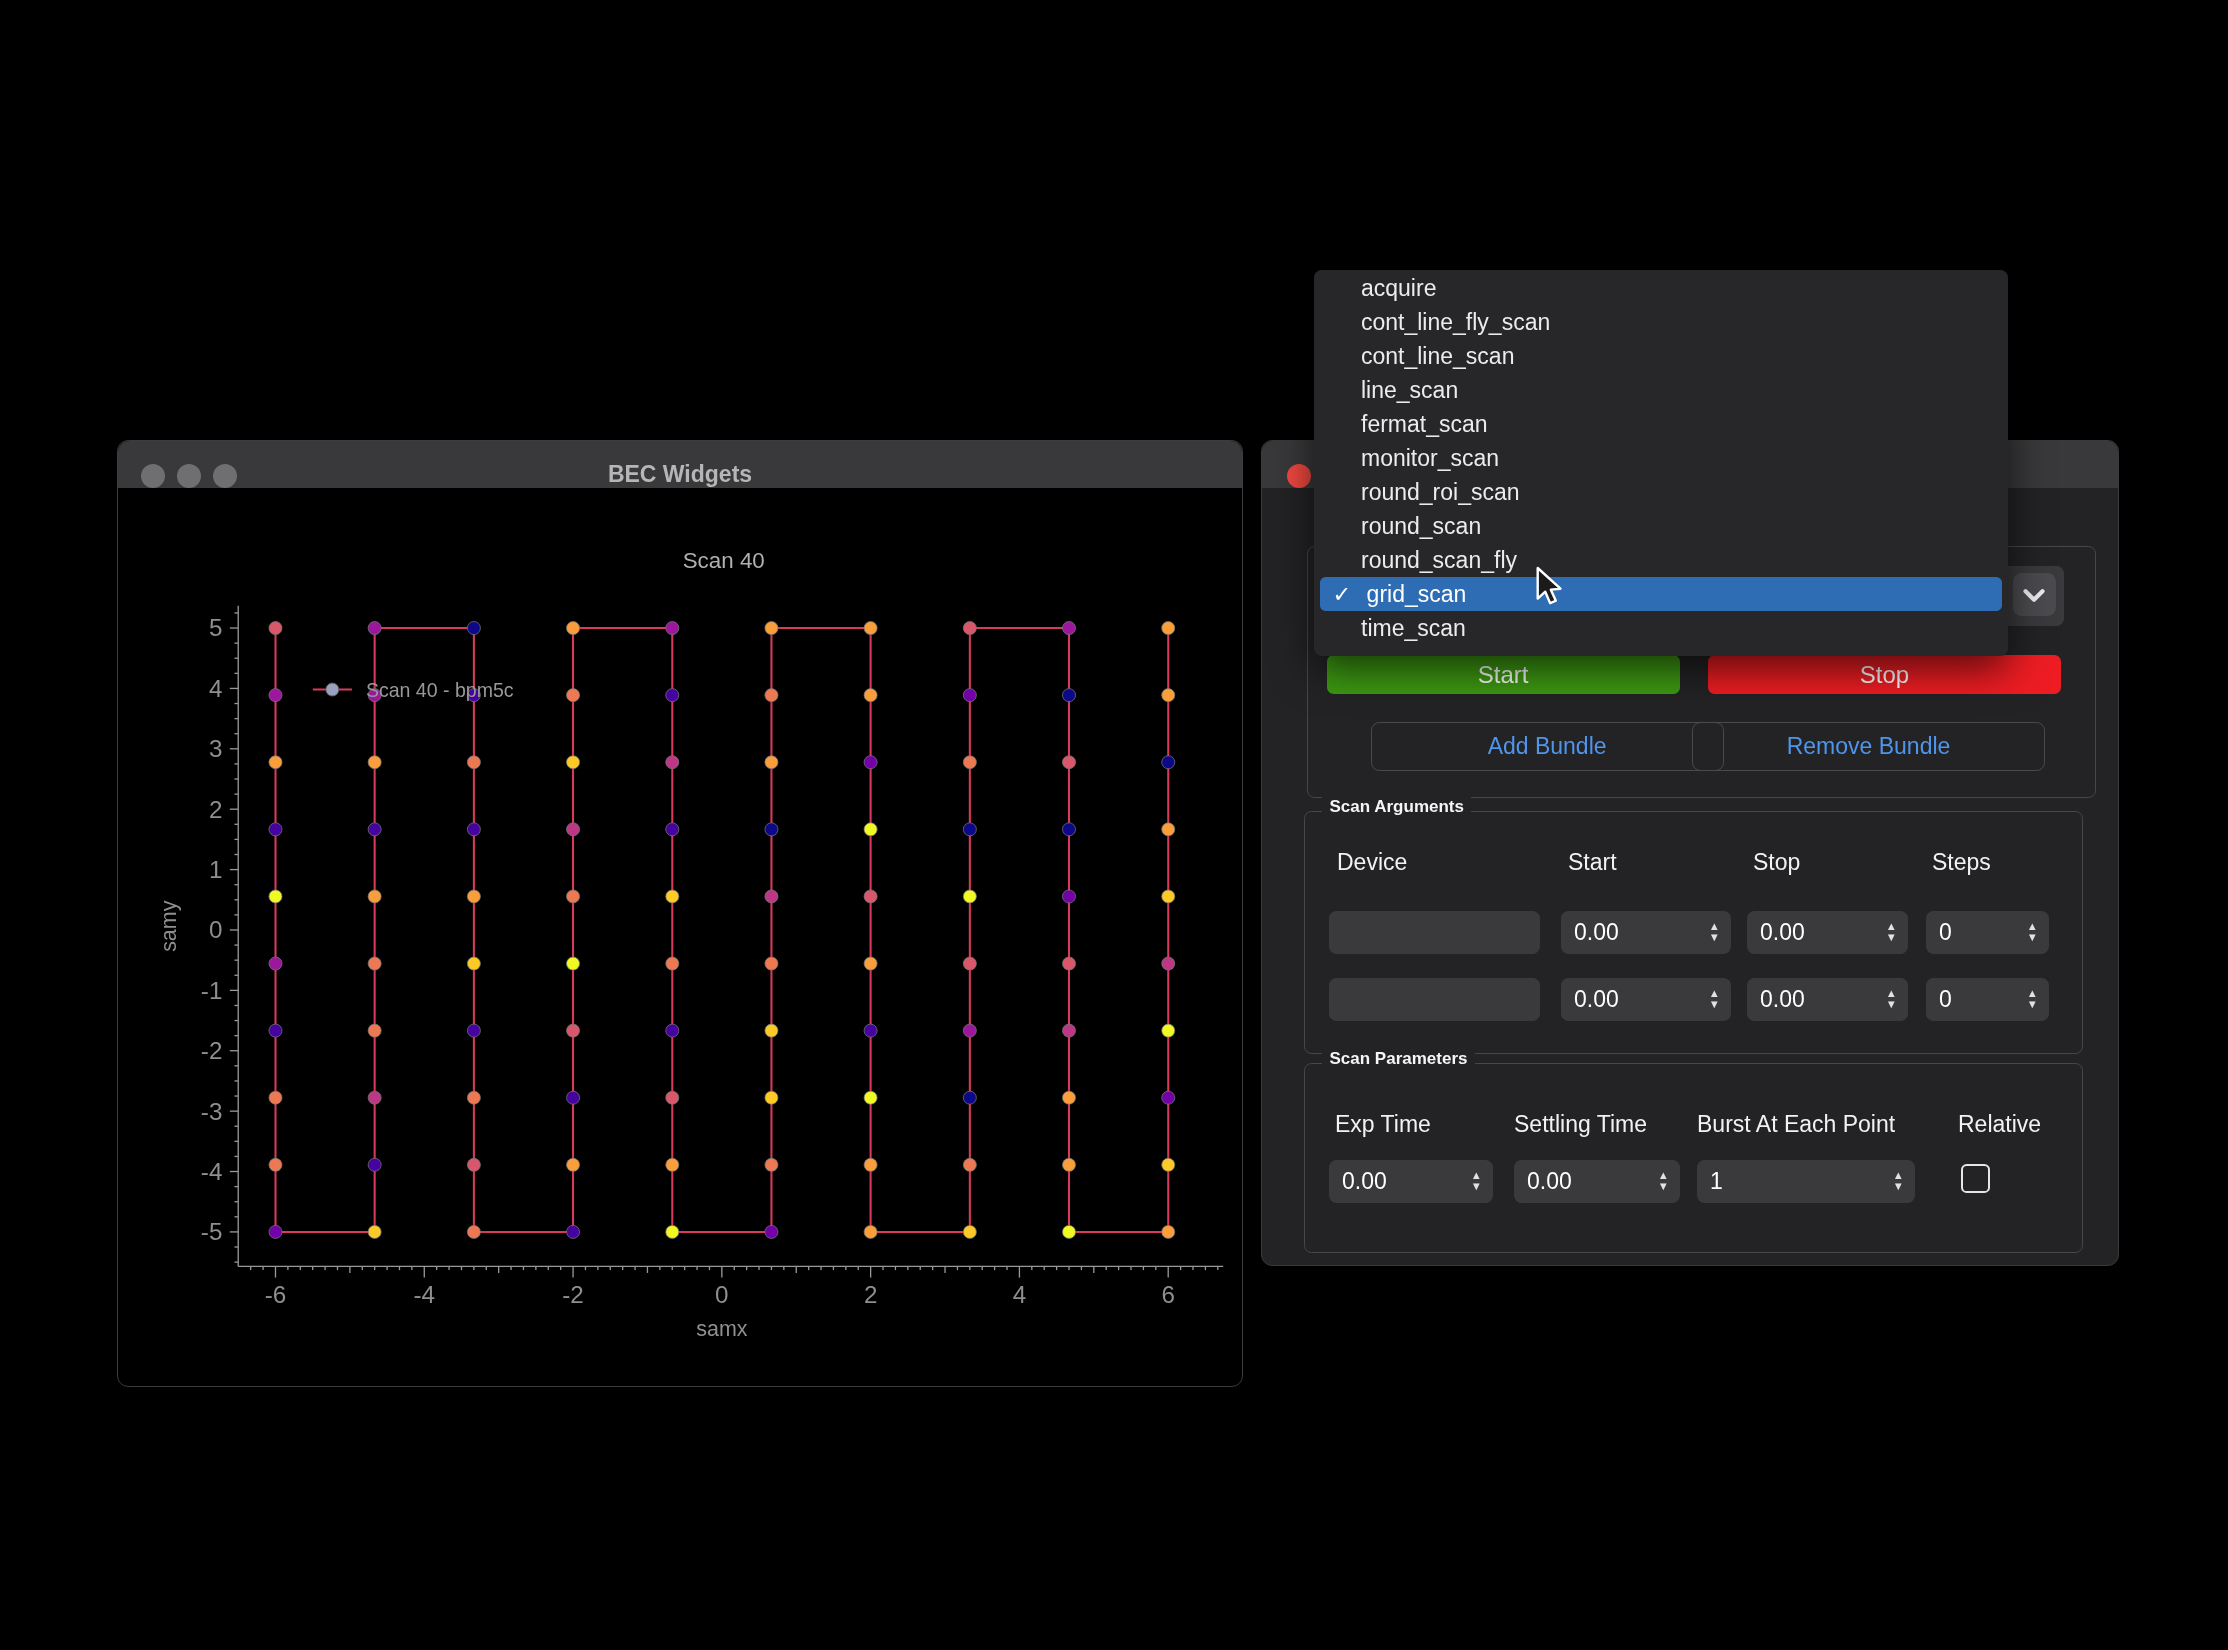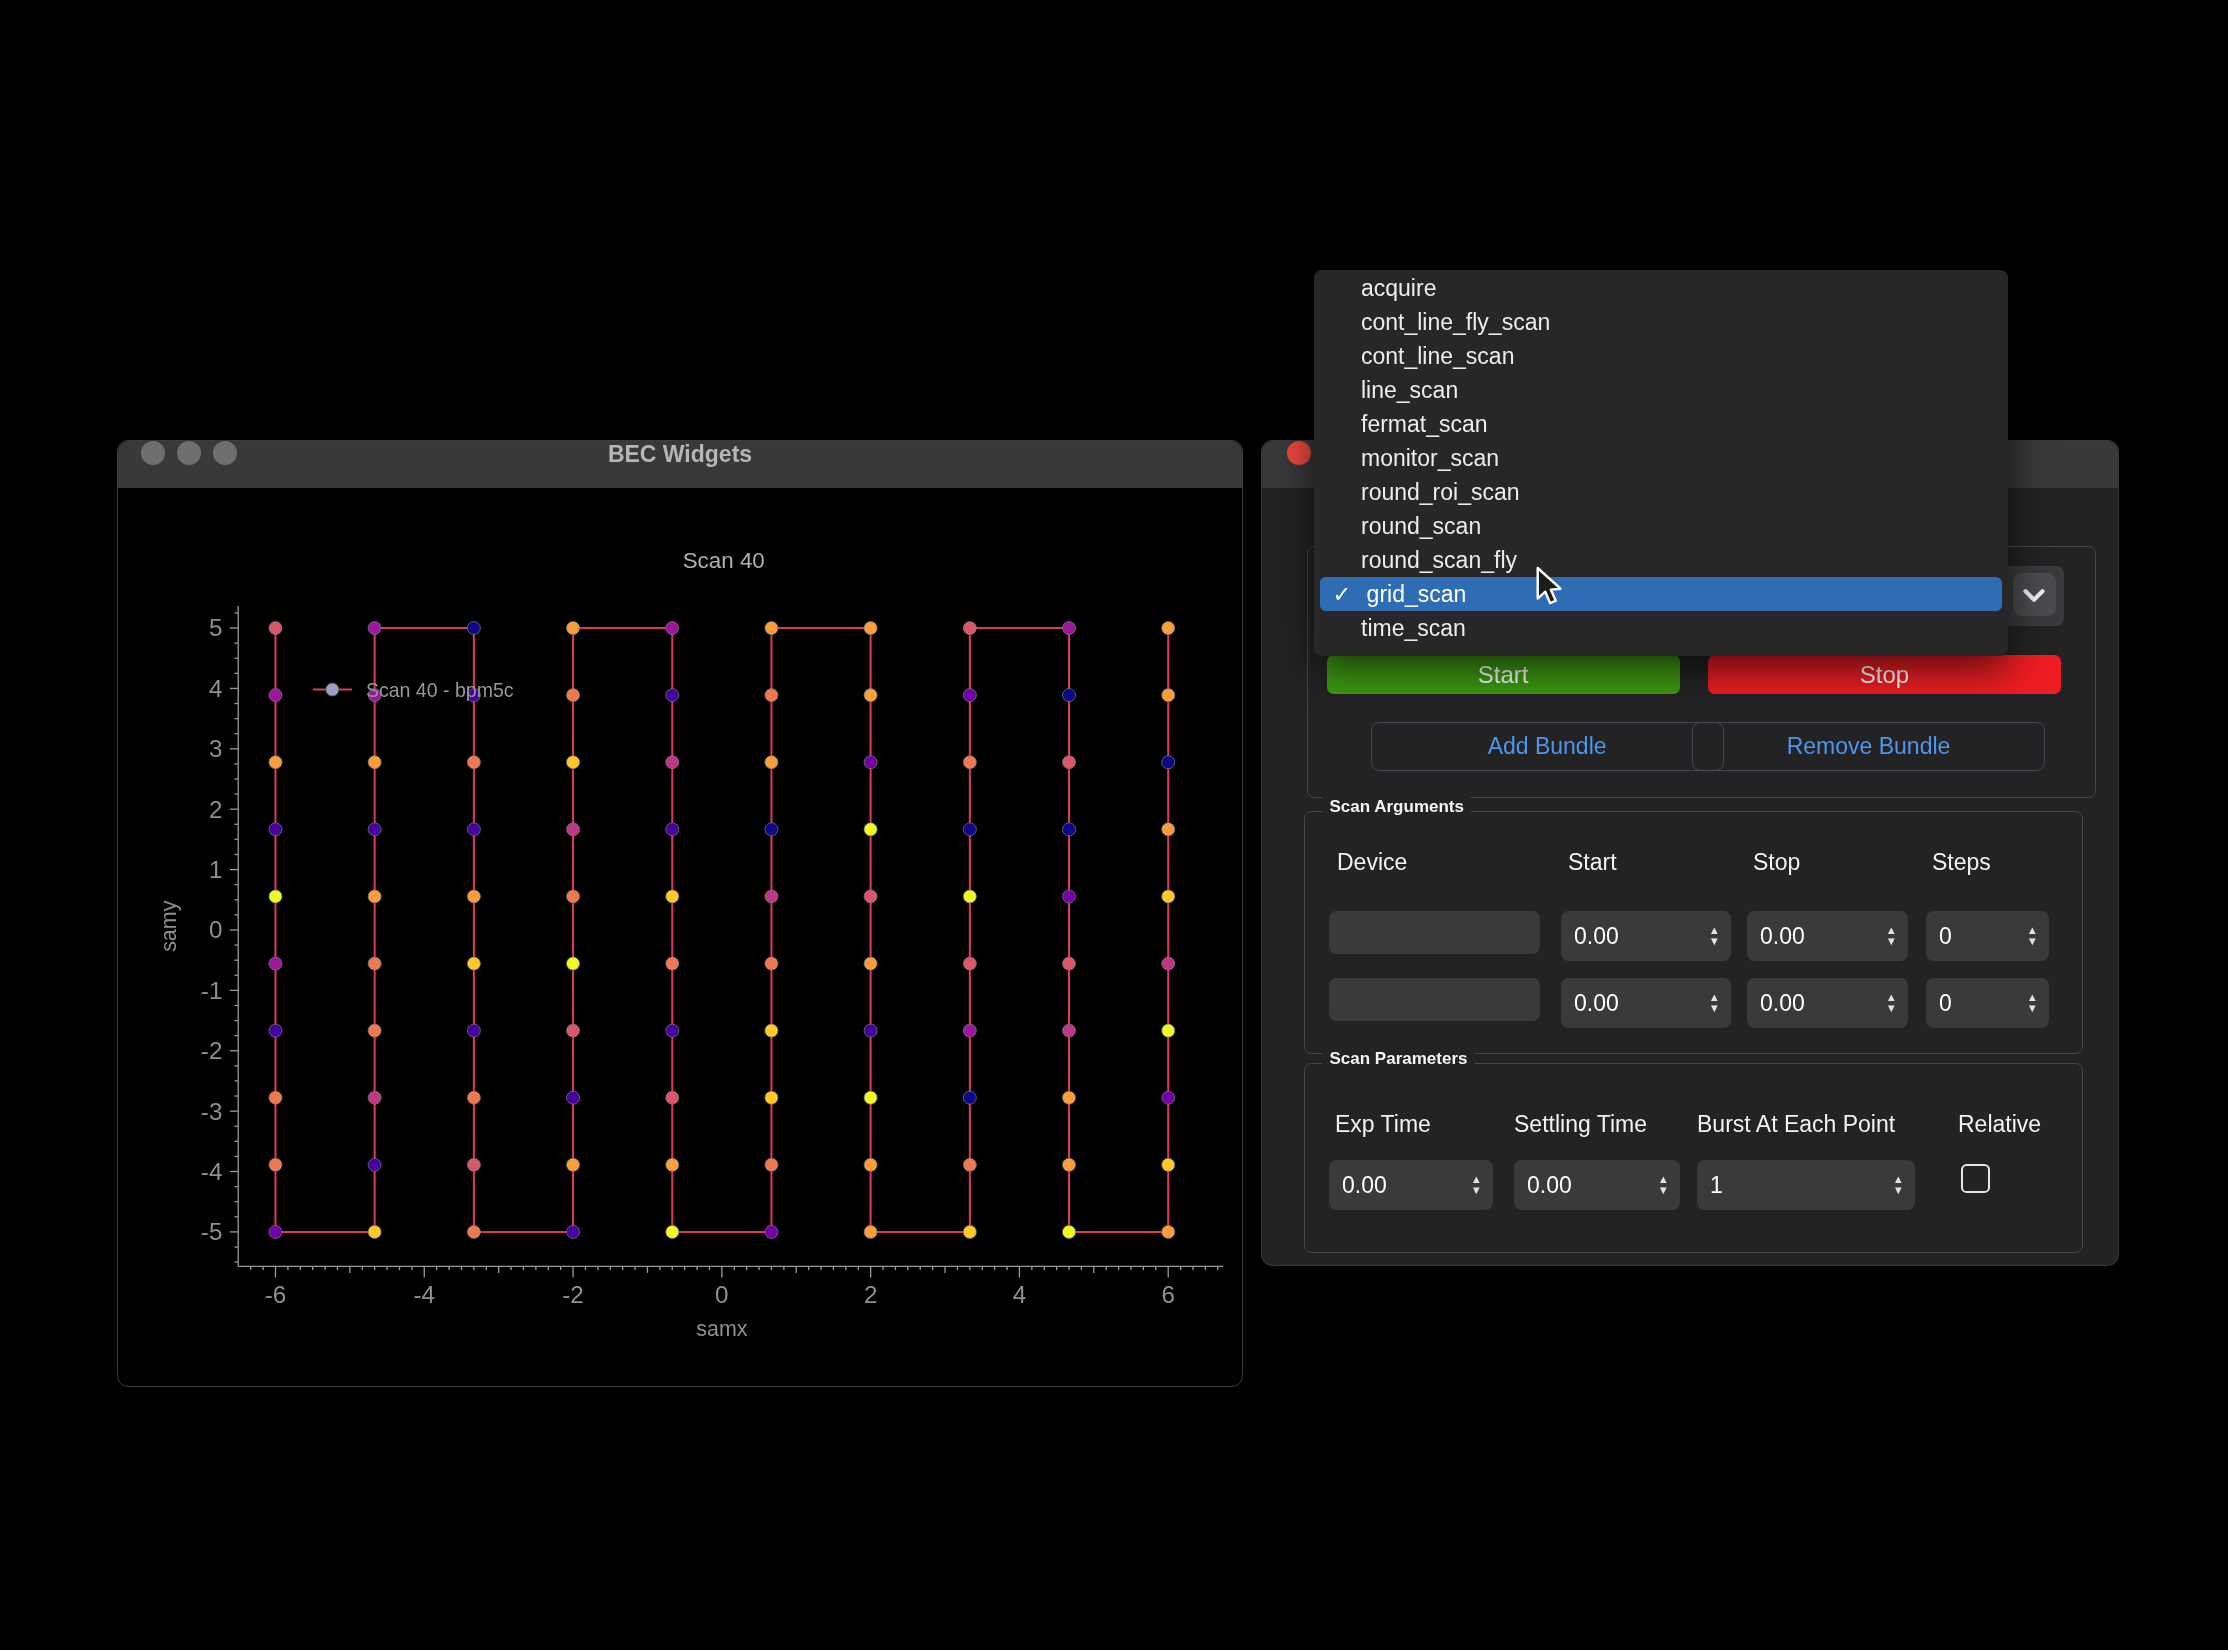--- a/index.html
+++ b/index.html
@@ -5,21 +5,21 @@
   html,body{margin:0;padding:0;}
   body{
     width:2228px;height:1650px;background:#000;position:relative;overflow:hidden;
     font-family:"Liberation Sans",sans-serif;
     -webkit-font-smoothing:antialiased;
   }
   .window{position:absolute;border-radius:11.2px;}
   .titlebar{
     position:absolute;left:0;top:0;right:0;height:47px;
     background:#39393b;border-radius:11.2px 11.2px 0 0;
-    display:flex;align-items:flex-start;
+    display:flex;align-items:flex-end;
   }
   .titlebar .title{
     position:absolute;left:0;right:0;text-align:center;
     color:#b6b6b6;font-size:23px;font-weight:bold;
   }
   .tl{display:inline-block;width:24px;height:24px;border-radius:50%;}
   .tl.gray{background:#6f6f71;}
   .tl.red{background:#f1483f;}
   .traffic{display:flex;gap:12px;margin-left:23px;z-index:2;}
 
@@ -68,21 +68,21 @@
 
   .args-group{left:42px;top:370px;width:777px;height:241px;}
   .params-group{left:42px;top:622px;width:777px;height:188px;}
   .field-label{
     position:absolute;color:#f2f2f2;font-size:23px;white-space:nowrap;
   }
   .text-input{
     position:absolute;background:#3a3a3c;border-radius:7.5px;height:43px;
   }
   .spin{
-    position:absolute;background:#3a3a3c;border-radius:7.5px;height:50px;
+    position:absolute;background:#3a3a3c;border-radius:7.5px;height:43px;
     display:flex;align-items:center;
   }
   .spin .val{color:#fff;font-size:23px;padding-left:13px;flex:1;}
   .spin .arrows{
     display:flex;flex-direction:column;align-items:center;gap:1.9px;
     padding-right:11.2px;color:#e2e2e4;font-size:11.2px;line-height:9.3px;
   }
   .checkbox{
     position:absolute;width:25px;height:25px;border:2.3px solid #e6e6e6;border-radius:5.6px;
     background:transparent;

